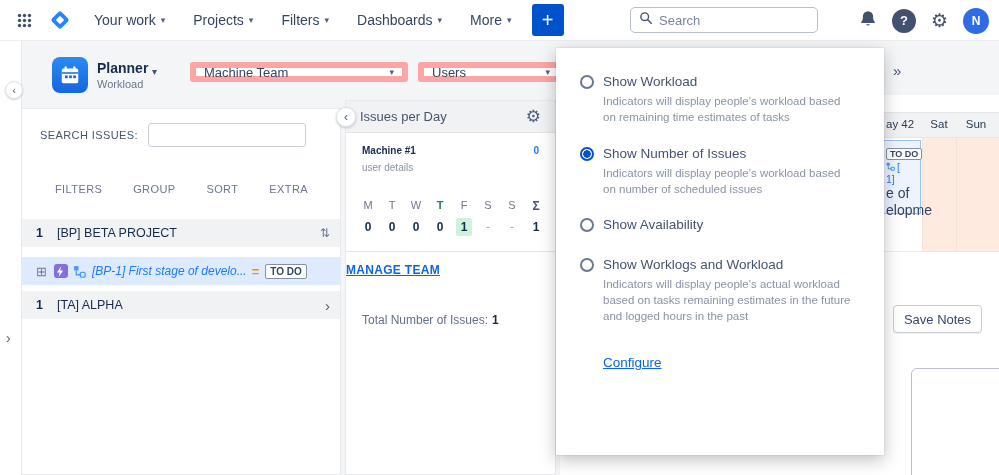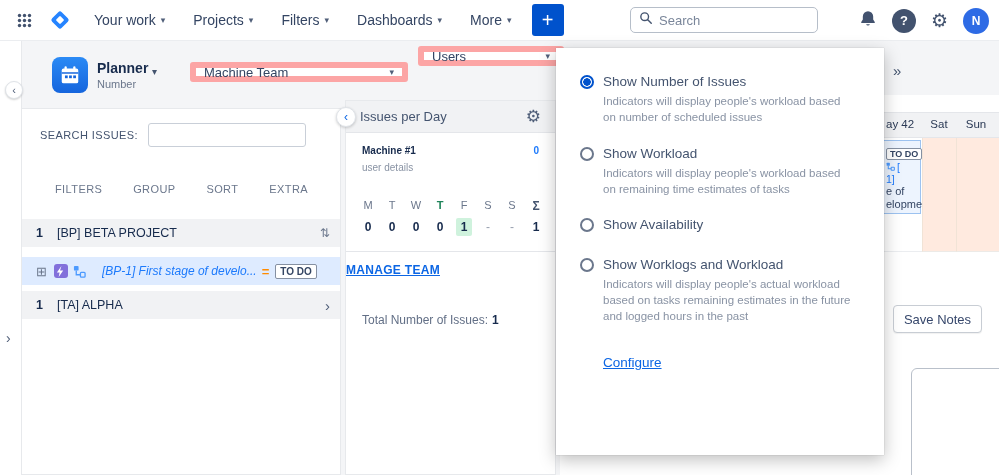--- a/index.html
+++ b/index.html
@@ -32,40 +32,40 @@
   .main-bg{position:absolute;top:41px;left:0;right:0;bottom:0;background:var(--page-bg)}
   .left-strip{position:absolute;top:41px;left:0;width:22px;bottom:0;background:#fff;border-right:1px solid var(--panel-border);z-index:2}
   .collapse-left{position:absolute;left:5px;top:81px;width:18px;height:18px;border-radius:50%;background:#fff;border:1px solid #dfe3e8;box-shadow:0 1px 2px rgba(0,0,0,.18);color:#505f79;font-size:11px;display:flex;align-items:center;justify-content:center;z-index:4;cursor:pointer}
   .expand-right{position:absolute;left:6px;top:330px;font-size:14px;color:#505f79;z-index:4;cursor:pointer}
   .planner-logo{position:absolute;left:52px;top:57px;width:36px;height:36px;border-radius:8px;background:linear-gradient(180deg,#2b8af5,#1565dd);display:flex;align-items:center;justify-content:center;z-index:2}
   .app-name{position:absolute;left:97px;top:60px;font-size:14px;font-weight:bold;color:var(--text);z-index:2}
   .app-sub{position:absolute;left:97px;top:78px;font-size:11px;color:var(--muted);z-index:2}
   .app-caret{position:absolute;left:152px;top:66px;color:#44546f;font-size:10px;z-index:2;cursor:pointer}
   .select{position:absolute;height:20px;background:#fff;border:6px solid #fca5a5;border-radius:3px;display:flex;align-items:center;justify-content:space-between;padding:0 8px;font-size:13px;color:var(--navtext);z-index:2;cursor:pointer}
   #team-select{left:190px;top:62px;width:218px}
-  #view-select{left:418px;top:46px;width:146px}
+  #view-select{left:418px;top:62px;width:146px}
   .dbl-chevron{position:absolute;left:893px;top:62px;font-size:15px;color:#44546f;z-index:2;cursor:pointer}
 
   
   .sidebar{position:absolute;left:22px;top:108px;width:319px;bottom:0;background:#fff;border:1px solid var(--panel-border);border-left:none;z-index:2}
   .search-label{position:absolute;left:18px;top:20px;font-size:11px;font-weight:normal;color:#44546f;letter-spacing:.4px}
   .search-issues-input{position:absolute;left:126px;top:14px;width:158px;height:24px;border:1px solid #c9cfd8;border-radius:3px;font-size:12px;padding:0 6px;outline:none;color:var(--text)}
   .tabs{position:absolute;left:0;right:0;top:74px;display:flex;justify-content:space-between;padding:0 32px 0 33px}
   .tab{font-size:11px;color:var(--muted);letter-spacing:.4px;cursor:pointer}
   .prow{position:absolute;left:0;right:0;height:28px;background:var(--header-bg);display:flex;align-items:center;padding:0 10px 0 14px;font-size:12.5px;color:var(--text);cursor:pointer}
   #prow-1{top:110px}
   #issue-row{top:148px;background:var(--selected-row)}
   #prow-2{top:182px}
   .cnt{font-weight:bold;margin-right:14px}
   .sort-glyph{margin-left:auto;color:var(--muted);font-size:12px;cursor:pointer}
   .row-chevron{margin-left:auto;color:#505f79;font-size:15px;cursor:pointer}
   .expand-glyph{color:var(--muted);font-size:13px;cursor:pointer}
   .bolt-icon{width:14px;height:14px;border-radius:3px;background:var(--purple);margin-left:7px;display:flex;align-items:center;justify-content:center;flex:none}
   .hier-icon{margin-left:5px;display:flex;align-items:center}
-  .issue-label{font-style:italic;color:var(--issue-blue);font-size:12px;margin-left:16px;white-space:nowrap;overflow:hidden}
+  .issue-label{font-style:italic;color:var(--issue-blue);font-size:12px;margin-left:6px;white-space:nowrap;overflow:hidden}
   .prio{color:var(--orange);font-weight:800;font-size:13px;margin-left:5px}
   .chip{border:1px solid #8590a2;background:#fff;border-radius:2px;font-size:10px;font-weight:bold;color:var(--navtext);padding:1px 4px;margin-left:6px;white-space:nowrap}
 
   
   .issues-panel{position:absolute;left:345px;top:100px;width:211px;bottom:0;background:#fff;border:1px solid var(--panel-border);z-index:2}
   .ip-header{height:32px;background:var(--header-bg);border-bottom:1px solid #e4e6ea;display:flex;align-items:center;justify-content:space-between;padding:0 14px}
   .ip-title{font-size:13px;color:#44546f}
   .ip-gear{font-size:17px;color:#505f79;cursor:pointer}
   .collapse-mid{position:absolute;left:-10px;top:6px;width:20px;height:20px;border-radius:50%;background:#fff;border:1px solid #dfe3e8;box-shadow:0 1px 3px rgba(0,0,0,.2);color:var(--link);font-size:12px;display:flex;align-items:center;justify-content:center;cursor:pointer}
   .member-row{position:absolute;left:16px;right:16px;top:44px;display:flex;justify-content:space-between;font-size:10px;font-weight:bold}
@@ -92,21 +92,21 @@
   .cal-day{position:absolute;top:118px;text-align:center;font-size:11.5px;color:#2b3a55;z-index:2}
   #cal-sat{left:922px;width:34px}
   #cal-sun{left:956px;width:40px}
   .cal-cell{position:absolute;top:138px;height:114px;background:var(--weekend);border-left:1px solid #f1e3d6;border-bottom:1px solid #eceae7;z-index:2}
   #cell-sat{left:922px;width:34px}
   #cell-sun{left:956px;width:43px}
   .cal-cell-a{position:absolute;left:868px;top:138px;width:54px;height:114px;background:#fff;border-bottom:1px solid #ebedf0;z-index:2}
   .cal-card{position:absolute;left:884px;top:140px;width:37px;height:74px;background:#edf4fe;border:1px solid #9cc2f0;border-left:none;z-index:3;padding:2px;cursor:pointer}
   .cal-chip{display:inline-block;background:#fff;border:1px solid #8590a2;border-radius:2px;font-size:9px;font-weight:bold;color:var(--navtext);padding:0 3px;white-space:nowrap}
   .cal-line-key{color:var(--issue-blue);font-size:10.5px;display:flex;align-items:center;gap:2px;line-height:1.15}
-  .cal-line-text{color:var(--navtext);font-size:11px;line-height:1.2}
+  .cal-line-text{color:var(--navtext);font-size:14px;line-height:1.2}
   .save-btn{position:absolute;left:893px;top:305px;width:89px;height:28px;background:#fff;border:1px solid #c8cdd4;border-radius:4px;font-size:13px;color:#36476b;z-index:2;box-shadow:0 1px 1px rgba(0,0,0,.06);cursor:pointer}
   .notes-box{position:absolute;left:911px;top:368px;width:120px;height:130px;background:#fff;border:1px solid #b9c0ca;border-radius:6px;z-index:2}
 
   
   .popup{position:absolute;left:556px;top:48px;width:328px;height:407px;background:#fff;box-shadow:0 5px 16px rgba(0,0,0,.25),0 0 1px rgba(0,0,0,.25);z-index:10;padding:26px 28px 0 24px}
   .opt{display:flex;gap:9px;margin-bottom:20px;cursor:pointer}
   .radio{width:14px;height:14px;border:2px solid #6b778c;border-radius:50%;background:#fff;flex:none;margin-top:1px}
   .radio.checked{border-color:var(--accent);background:radial-gradient(circle,var(--accent) 0 3.5px,#fff 4px)}
   .opt-title{font-size:13.5px;color:#44546f;margin-bottom:5px}
   .opt-desc{font-size:11.5px;color:#8993a4;line-height:1.38;max-width:268px}
@@ -192,21 +192,21 @@
         <rect x="3" y="5" width="18" height="16" rx="2" fill="#fff"></rect>
         <rect x="6" y="2.5" width="2.5" height="4.5" rx="1.2" fill="#fff"></rect>
         <rect x="15.5" y="2.5" width="2.5" height="4.5" rx="1.2" fill="#fff"></rect>
         <rect x="3" y="9" width="18" height="1.6" fill="#1565dd"></rect>
         <rect x="6.5" y="12.5" width="3" height="3" fill="#1565dd"></rect>
         <rect x="11" y="12.5" width="3" height="3" fill="#1565dd"></rect>
         <rect x="15.5" y="12.5" width="3" height="3" fill="#1565dd"></rect>
       </svg>
   </div>
   <div class="app-name">Planner</div>
-  <div class="app-sub">Number</div>
+  <div class="app-sub">Workload</div>
   <div class="app-caret">▾</div>
   <div class="select" id="team-select">
     <span>Machine Team</span>
     <span class="caret">▾</span>
   </div>
   <div class="select" id="view-select">
     <span>Users</span>
     <span class="caret">▾</span>
   </div>
   <div class="dbl-chevron">»</div>
@@ -320,31 +320,31 @@
       </div>
     <div class="cal-line-text">e of</div>
     <div class="cal-line-text">elopme</div>
   </div>
 
   <button class="save-btn">Save Notes</button>
   <div class="notes-box"></div>
 
   <div class="popup">
     <div class="opt">
+      <span class="radio"></span>
+      <div>
+        <div class="opt-title">Show Workload</div>
+        <div class="opt-desc">Indicators will display people's workload based on remaining time estimates of tasks</div>
+      </div>
+    </div>
+    <div class="opt">
       <span class="radio checked"></span>
       <div>
         <div class="opt-title">Show Number of Issues</div>
         <div class="opt-desc">Indicators will display people's workload based on number of scheduled issues</div>
-      </div>
-    </div>
-    <div class="opt">
-      <span class="radio"></span>
-      <div>
-        <div class="opt-title">Show Workload</div>
-        <div class="opt-desc">Indicators will display people's workload based on remaining time estimates of tasks</div>
       </div>
     </div>
     <div class="opt">
       <span class="radio"></span>
       <div>
         <div class="opt-title">Show Availability</div>
       </div>
     </div>
     <div class="opt">
       <span class="radio"></span>

